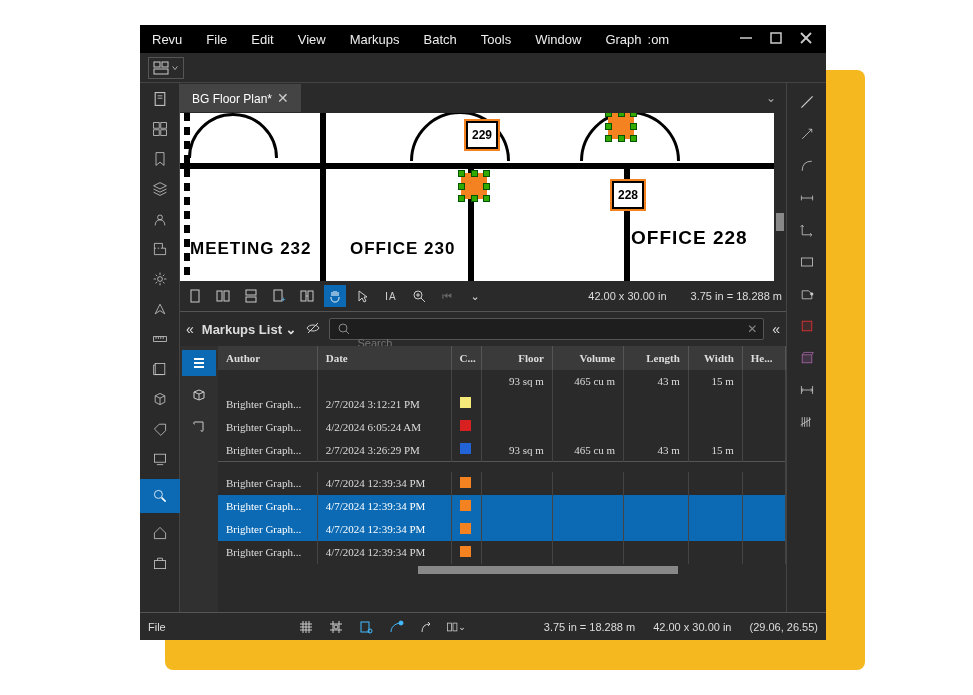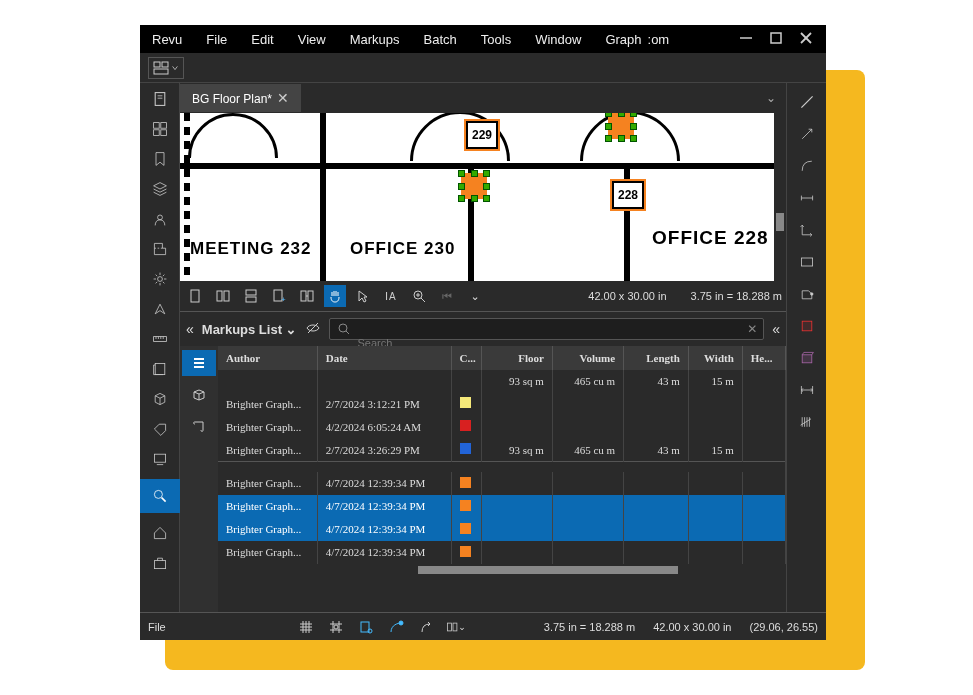--- a/index.html
+++ b/index.html
@@ -275,21 +275,21 @@
             <span class="h bl"></span>
             <span class="h br"></span>
             <span class="h tm"></span>
             <span class="h bm"></span>
             <span class="h ml"></span>
             <span class="h mr"></span>
           </div>
 
         <div class="room-label" style="left:10px;top:126px">MEETING  232</div>
         <div class="room-label" style="left:170px;top:126px">OFFICE  230</div>
-        <div class="room-label" style="left:472px;top:114px;font-size:19px">OFFICE  228</div>
+        <div class="room-label" style="left:451px;top:114px;font-size:19px">OFFICE  228</div>
         <div class="canvas-scroll">
             <div class="thumb"></div>
           </div>
       </div>
 
       <div class="canvas-toolbar">
         <div class="tbtn">
             <svg viewBox="0 0 16 16">
               <rect x="4" y="2" width="8" height="12" stroke="#ccc" fill="none"></rect>
             </svg>

